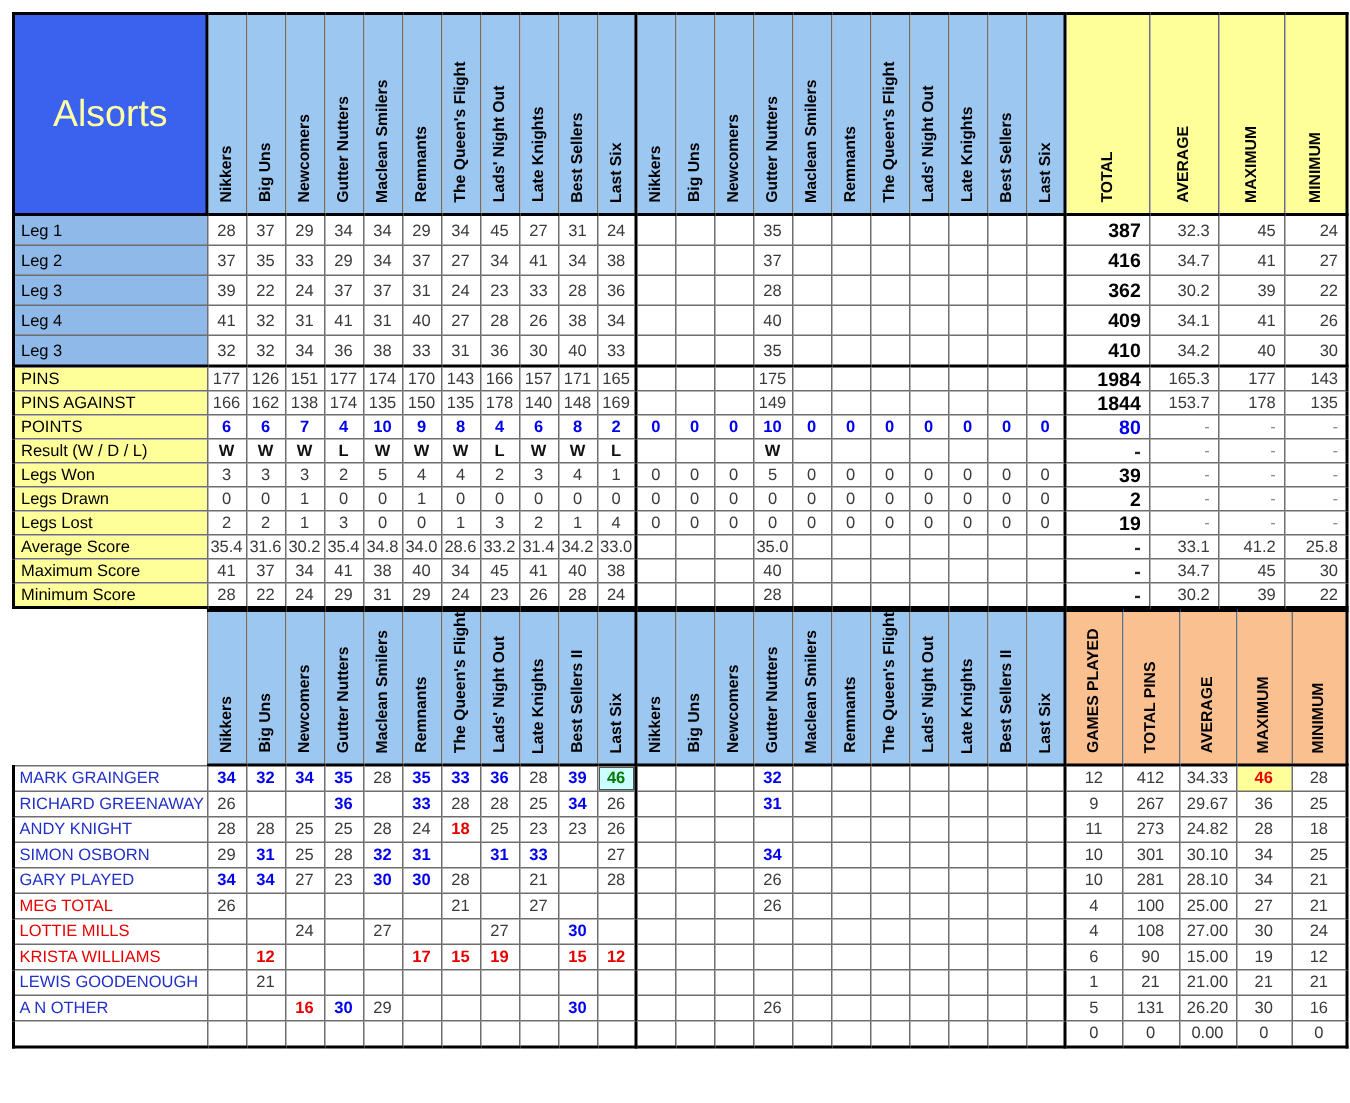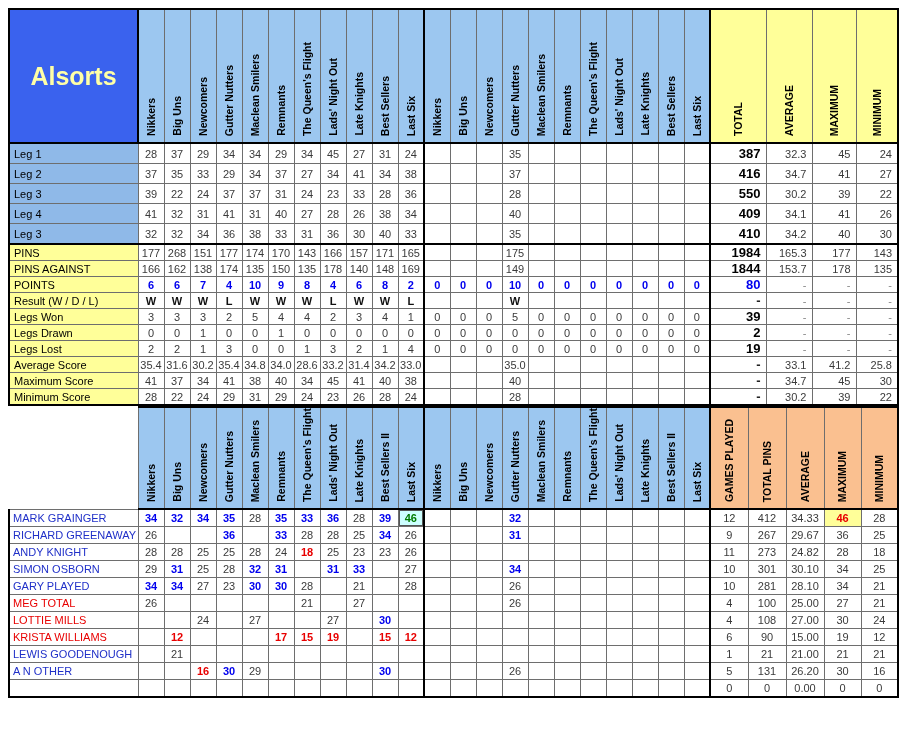--- a/index.html
+++ b/index.html
@@ -10,21 +10,21 @@
   
   .thL{border-left:2px solid #000;} .thR{border-right:2px solid #000;}
   .thT{border-top:2px solid #000;} .thB{border-bottom:2px solid #000;}
   
   .head-top td{height:128px;}
   .head-p td{height:96px;}
   td.vh{vertical-align:bottom;padding-bottom:4px;}
   .vt{display:inline-block;writing-mode:vertical-rl;transform:rotate(180deg);font-size:10.5px;font-weight:bold;color:#000;line-height:1;}
   .hb{background:#9CC7F0;} .hy{background:#FFFF99;} .ho{background:#FAC090;}
   td.ghost{border:none;background:#fff;}
-  .title-cell{background:#3A62EE;color:#FFFFA6;font-size:25px;font-weight:bold;text-align:center;vertical-align:middle;}
+  .title-cell{background:#3A62EE;color:#FFFFA6;font-size:25px;font-weight:normal;text-align:center;vertical-align:middle;}
   
   .lbl{text-align:left;padding-left:4px;color:#000;}
   .band-blue{background:#8FB9E8;} .band-yellow{background:#FFFF99;}
   
   .r-legscores td{height:17px;} .r-leg td{height:19px;} .r-stat td{height:15px;}
   .p-row td{height:16px;}
   
   .sum{text-align:right;padding-right:5px;}
   .sum0{font-weight:bold;font-size:13px;color:#000;}
   .dash{color:#888;} .sum0.dash{color:#222;}
@@ -182,21 +182,21 @@
           <td class="c"></td>
           <td class="c"></td>
           <td class="c">28</td>
           <td class="c"></td>
           <td class="c"></td>
           <td class="c"></td>
           <td class="c"></td>
           <td class="c"></td>
           <td class="c"></td>
           <td class="c thR"></td>
-          <td class="sum sum0 thL">550</td>
+          <td class="sum sum0 thL">362</td>
           <td class="sum sum1">30.2</td>
           <td class="sum sum2">39</td>
           <td class="sum sum3 thR">22</td>
         </tr>
         <tr class="r-leg">
           <td class="lbl band-blue thL">Leg 4</td>
           <td class="c">41</td>
           <td class="c">32</td>
           <td class="c">31</td>
           <td class="c">41</td>
@@ -248,21 +248,21 @@
           <td class="c thB"></td>
           <td class="c thR thB"></td>
           <td class="sum sum0 thL thB">410</td>
           <td class="sum sum1 thB">34.2</td>
           <td class="sum sum2 thB">40</td>
           <td class="sum sum3 thR thB">30</td>
         </tr>
         <tr class="r-stat">
           <td class="lbl band-yellow thL">PINS</td>
           <td class="c">177</td>
-          <td class="c">268</td>
+          <td class="c">126</td>
           <td class="c">151</td>
           <td class="c">177</td>
           <td class="c">174</td>
           <td class="c">170</td>
           <td class="c">143</td>
           <td class="c">166</td>
           <td class="c">157</td>
           <td class="c">171</td>
           <td class="c thR">165</td>
           <td class="c"></td>

